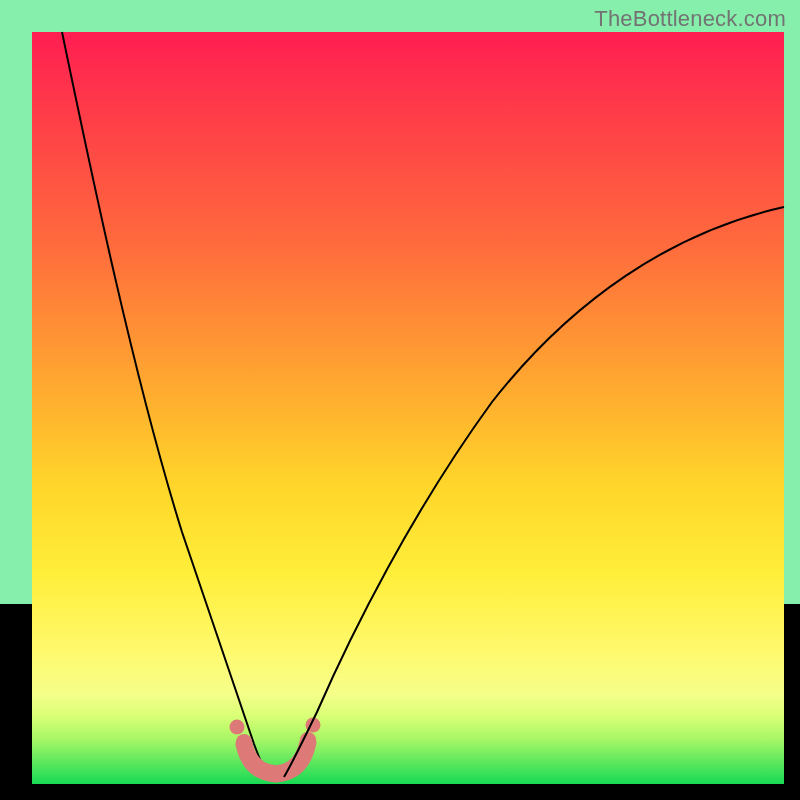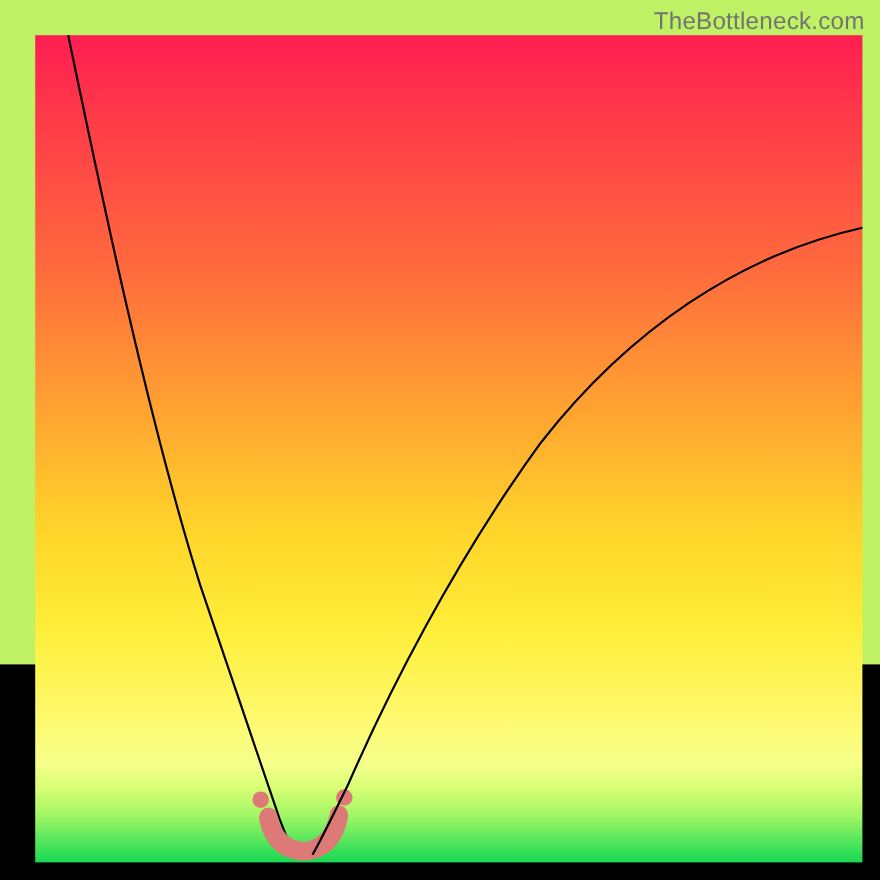--- a/index.html
+++ b/index.html
@@ -10,21 +10,21 @@
     overflow: hidden;
     background: #000;
     font-family: Arial, Helvetica, sans-serif;
   }
   .frame {
     position: absolute;
     left: 0;
     top: 0;
     width: 800px;
     height: 604px;
-    background: #bef264;
+    background: #86efac;
     text-align: center;
   }
   .plot-area {
     position: absolute;
     left: 32px;
     top: 32px;
     width: 752px;
     height: 752px;
     
     background: linear-gradient(

